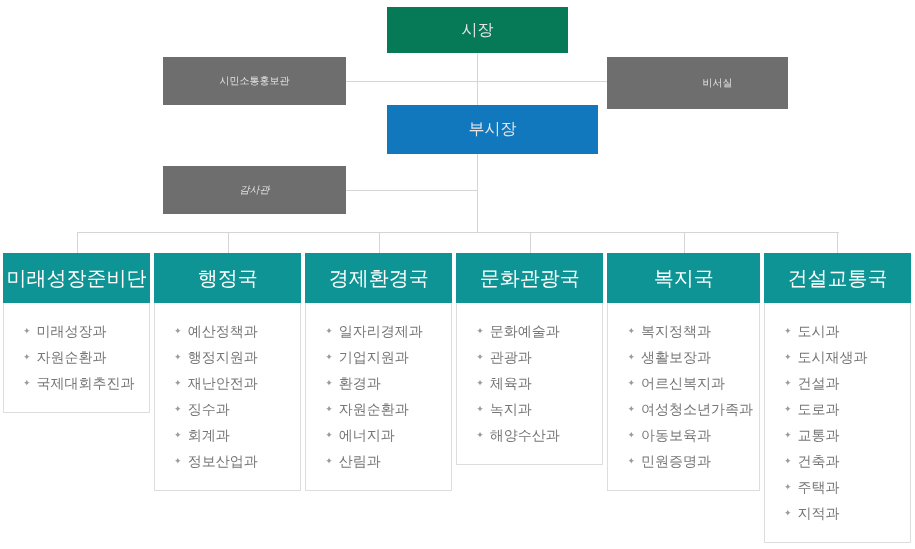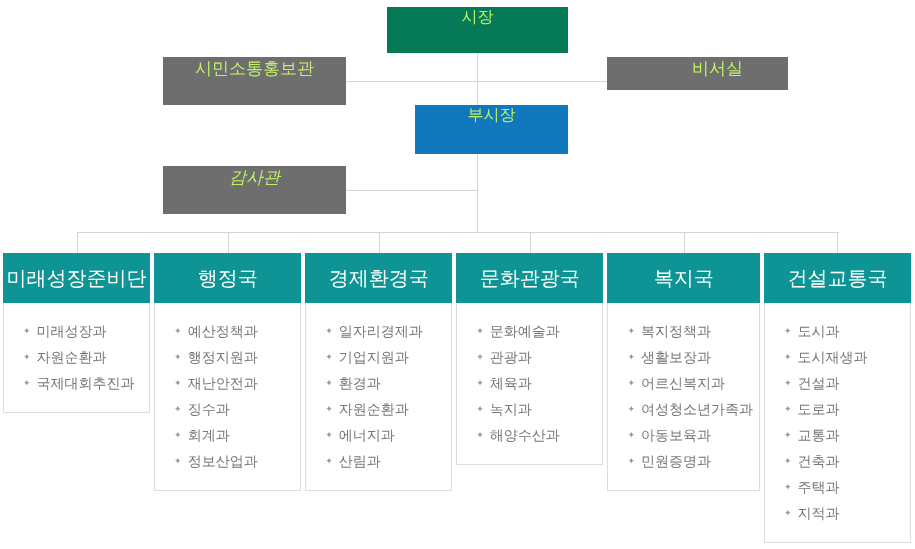--- a/index.html
+++ b/index.html
@@ -18,30 +18,31 @@
   .line { position: absolute; background: #d5d5d5; z-index: 1; }
   .v-center { left: 477px; top: 53px; width: 1px; height: 179px; }
   .h-staff  { left: 346px; top: 81px;  width: 261px; height: 1px; }
   .h-audit  { left: 346px; top: 190px; width: 131px; height: 1px; }
   .h-dist   { left: 77px;  top: 232px; width: 762px; height: 1px; }
 
   
   .node {
     position: absolute;
     display: flex;
+    align-items: center;
     justify-content: center;
-    color: #bef264;
+    color: #e5e5e5;
     font-size: 16px;
     z-index: 2;
   }
   .node-mayor   { left: 387px; top: 7px;   width: 181px; height: 46px; background: #067a57; }
-  .node-deputy  { left: 387px; top: 105px; width: 153px; height: 49px; background: #1178be; margin-left: 28px; }
-  .node-gray    { background: #6e6e6e; font-size: 17px; }
+  .node-deputy  { left: 387px; top: 105px; width: 211px; height: 49px; background: #1178be; }
+  .node-gray    { background: #6e6e6e; font-size: 10px; }
   .node-pr      { left: 163px; top: 57px;  width: 183px; height: 48px; }
-  .node-secr    { left: 607px; top: 57px;  width: 181px; height: 33px; padding-left: 40px; }
+  .node-secr    { left: 607px; top: 57px;  width: 181px; height: 52px; padding-left: 40px; }
   .node-audit   { left: 163px; top: 166px; width: 183px; height: 48px; font-style: italic; }
 
   
   .dept-row {
     position: absolute;
     left: 3px;
     top: 253px;
     width: 908px;
     display: flex;
     gap: 4px;

